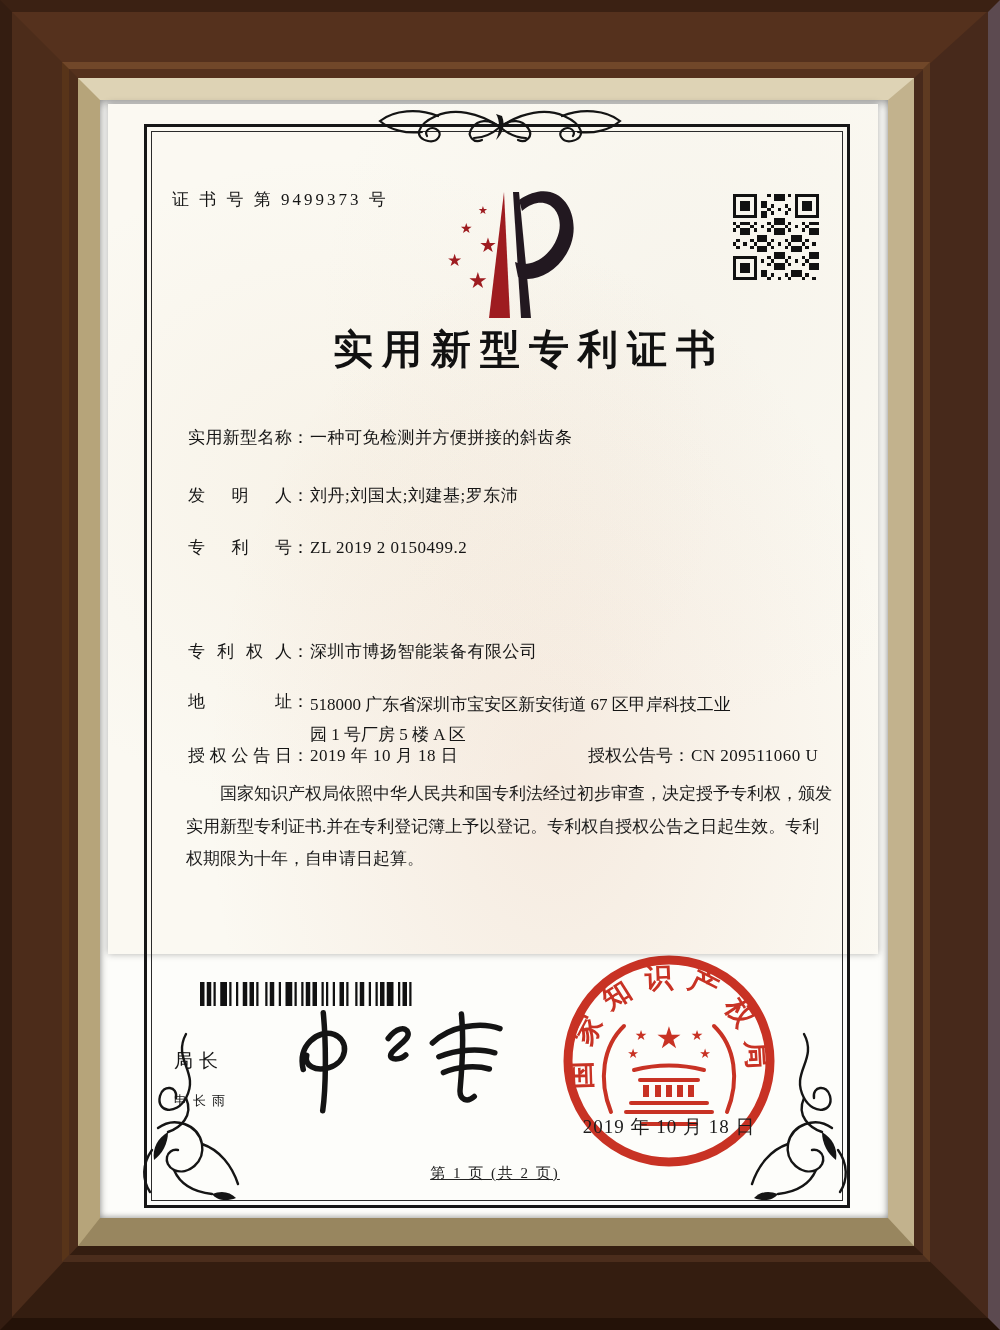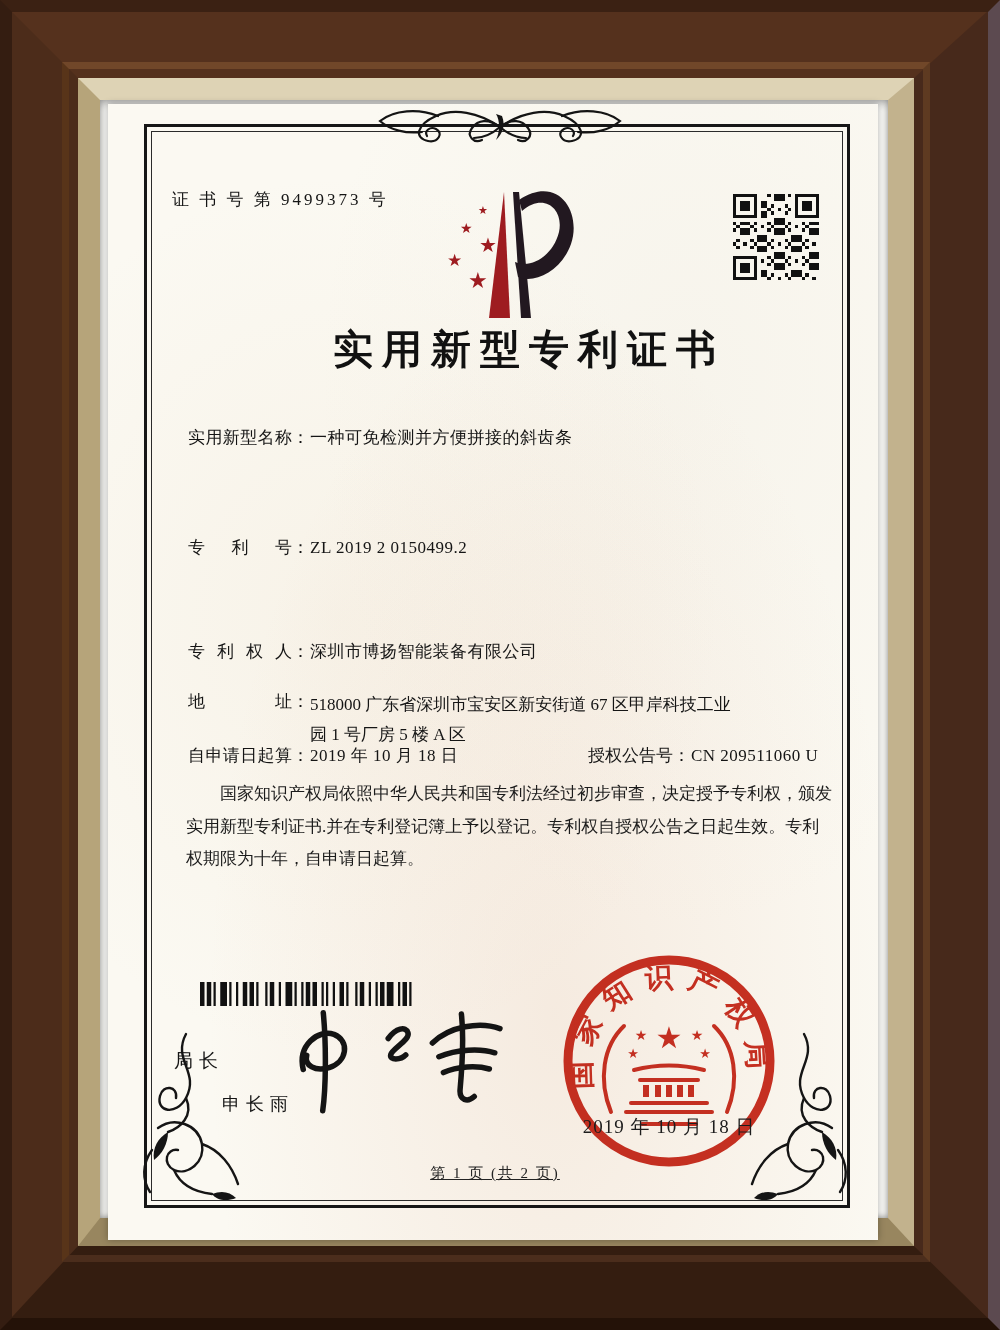--- a/index.html
+++ b/index.html
@@ -15,21 +15,21 @@
   .wood-outer{position:absolute;inset:0;border-style:solid;border-width:12px;
     border-color:#3b2113 #5c4a50 #241208 #341d11;}
   .wood-ridge{position:absolute;inset:62px 70px 68px 62px;border-style:solid;border-width:7px;
     border-color:#714729 #5e3a21 #4b2d1c #583419;}
   .gold-trim{position:absolute;inset:78px 86px 84px 78px;border-style:solid;
     border-width:22px 26px 28px 22px;
     border-color:#ded3b5 #c2b28d #98865f #b6a47a;}
   .mat{position:absolute;inset:100px 112px 112px 100px;background:#fdfdfa;
     box-shadow:inset 0 3px 8px rgba(0,0,0,.35), inset 0 -2px 5px rgba(0,0,0,.2);}
   
-  .paper{position:absolute;left:108px;top:104px;width:770px;height:1136px;
+  .paper{position:absolute;left:108px;top:104px;width:770px;height:850px;
     background:
       radial-gradient(ellipse at 58% 80%, rgba(216,160,128,.16), transparent 55%),
       radial-gradient(ellipse at 30% 45%, rgba(222,196,160,.12), transparent 50%),
       radial-gradient(ellipse at 75% 25%, rgba(210,200,180,.10), transparent 45%),
       #fbf9f2;
     box-shadow:0 0 7px rgba(0,0,0,.30);}
   .cert-border{position:absolute;left:36px;top:20px;width:700px;height:1078px;
     border:3px solid #161616;}
   .cert-border-inner{position:absolute;inset:4px;border:1px solid #2b2b2b;}
   
@@ -39,21 +39,21 @@
   .frow{position:absolute;left:80px;font-size:17px;color:#151515;white-space:nowrap;}
   .flabel{display:inline-block;width:104px;text-align:justify;text-align-last:justify;}
   .fcolon{display:inline-block;width:18px;}
   .fvalue{letter-spacing:.5px;}
   .addr-lines{display:inline-block;vertical-align:top;white-space:normal;width:440px;line-height:1.75;}
   .pair2{position:absolute;left:400px;top:0;}
   .paras{position:absolute;left:78px;top:674px;width:648px;font-size:17px;
     line-height:1.92;color:#1b1b1b;}
   .paras p{margin:0;text-indent:2em;}
   .sig-title{position:absolute;left:66px;top:944px;font-size:19px;letter-spacing:6px;color:#141414;}
-  .sig-name{position:absolute;left:66px;top:988px;font-size:18px;letter-spacing:6px;color:#141414;margin-left:48px;}
+  .sig-name{position:absolute;left:66px;top:988px;font-size:13px;letter-spacing:6px;color:#141414;}
   .signature{position:absolute;left:175px;top:898px;width:240px;height:118px;transform:rotate(-2deg);}
   .barcode{position:absolute;left:92px;top:878px;width:216px;height:24px;}
   .seal{position:absolute;left:448px;top:844px;width:226px;height:226px;
     mix-blend-mode:multiply;opacity:.96;}
   .seal-date{position:absolute;left:448px;top:1010px;width:226px;text-align:center;
     font-size:19px;letter-spacing:1px;color:#1d1d1d;}
   .footer{position:absolute;left:37px;top:1060px;width:700px;text-align:center;
     font-size:15px;letter-spacing:2px;color:#222;text-decoration:underline;}
   .qr{position:absolute;left:625px;top:88px;width:86px;height:90px;}
   .logo{position:absolute;left:322px;top:74px;width:150px;height:148px;}
@@ -396,31 +396,34 @@
       <rect x="6" y="22" width="1" height="1" fill="#111"></rect>
       <rect x="6" y="23" width="1" height="1" fill="#111"></rect>
       <rect x="6" y="24" width="1" height="1" fill="#111"></rect>
     </svg>
 
   <div class="title">实用新型专利证书</div>
 
   <div class="frow" style="top:322px">
     <span class="flabel">实用新型名称</span><span class="fcolon">：</span><span class="fvalue">一种可免检测并方便拼接的斜齿条</span>
   </div>
+  <div class="frow" style="top:380px">
+    <span class="flabel">发明人</span><span class="fcolon">：</span><span class="fvalue">刘丹;刘国太;刘建基;罗东沛</span>
+  </div>
   <div class="frow" style="top:432px">
     <span class="flabel">专利号</span><span class="fcolon">：</span><span class="fvalue">ZL 2019 2 0150499.2</span>
   </div>
   <div class="frow" style="top:536px">
     <span class="flabel">专利权人</span><span class="fcolon">：</span><span class="fvalue">深圳市博扬智能装备有限公司</span>
   </div>
   <div class="frow" style="top:586px">
     <span class="flabel">地址</span><span class="fcolon">：</span><span class="addr-lines"><span>518000 广东省深圳市宝安区新安街道 67 区甲岸科技工业</span><br><span>园 1 号厂房 5 楼 A 区</span></span>
   </div>
   <div class="frow" style="top:640px">
-    <span class="flabel">自申请日起算</span><span class="fcolon">：</span><span class="fvalue">2019 年 10 月 18 日</span>
+    <span class="flabel">授权公告日</span><span class="fcolon">：</span><span class="fvalue">2019 年 10 月 18 日</span>
     <span class="pair2"><span>授权公告号</span><span class="fcolon">：</span><span class="fvalue">CN 209511060 U</span></span>
   </div>
 
   <div class="paras">
     <p>国家知识产权局依照中华人民共和国专利法经过初步审查，决定授予专利权，颁发实用新型专利证书.并在专利登记簿上予以登记。专利权自授权公告之日起生效。专利权期限为十年，自申请日起算。</p>
   </div>
 
   <svg class="barcode" preserveAspectRatio="none" viewBox="0 0 148.79999999999993 24">
       <rect x="0" y="0" width="3.1" height="24" fill="#111"></rect>
       <rect x="4.65" y="0" width="3.1" height="24" fill="#111"></rect>

